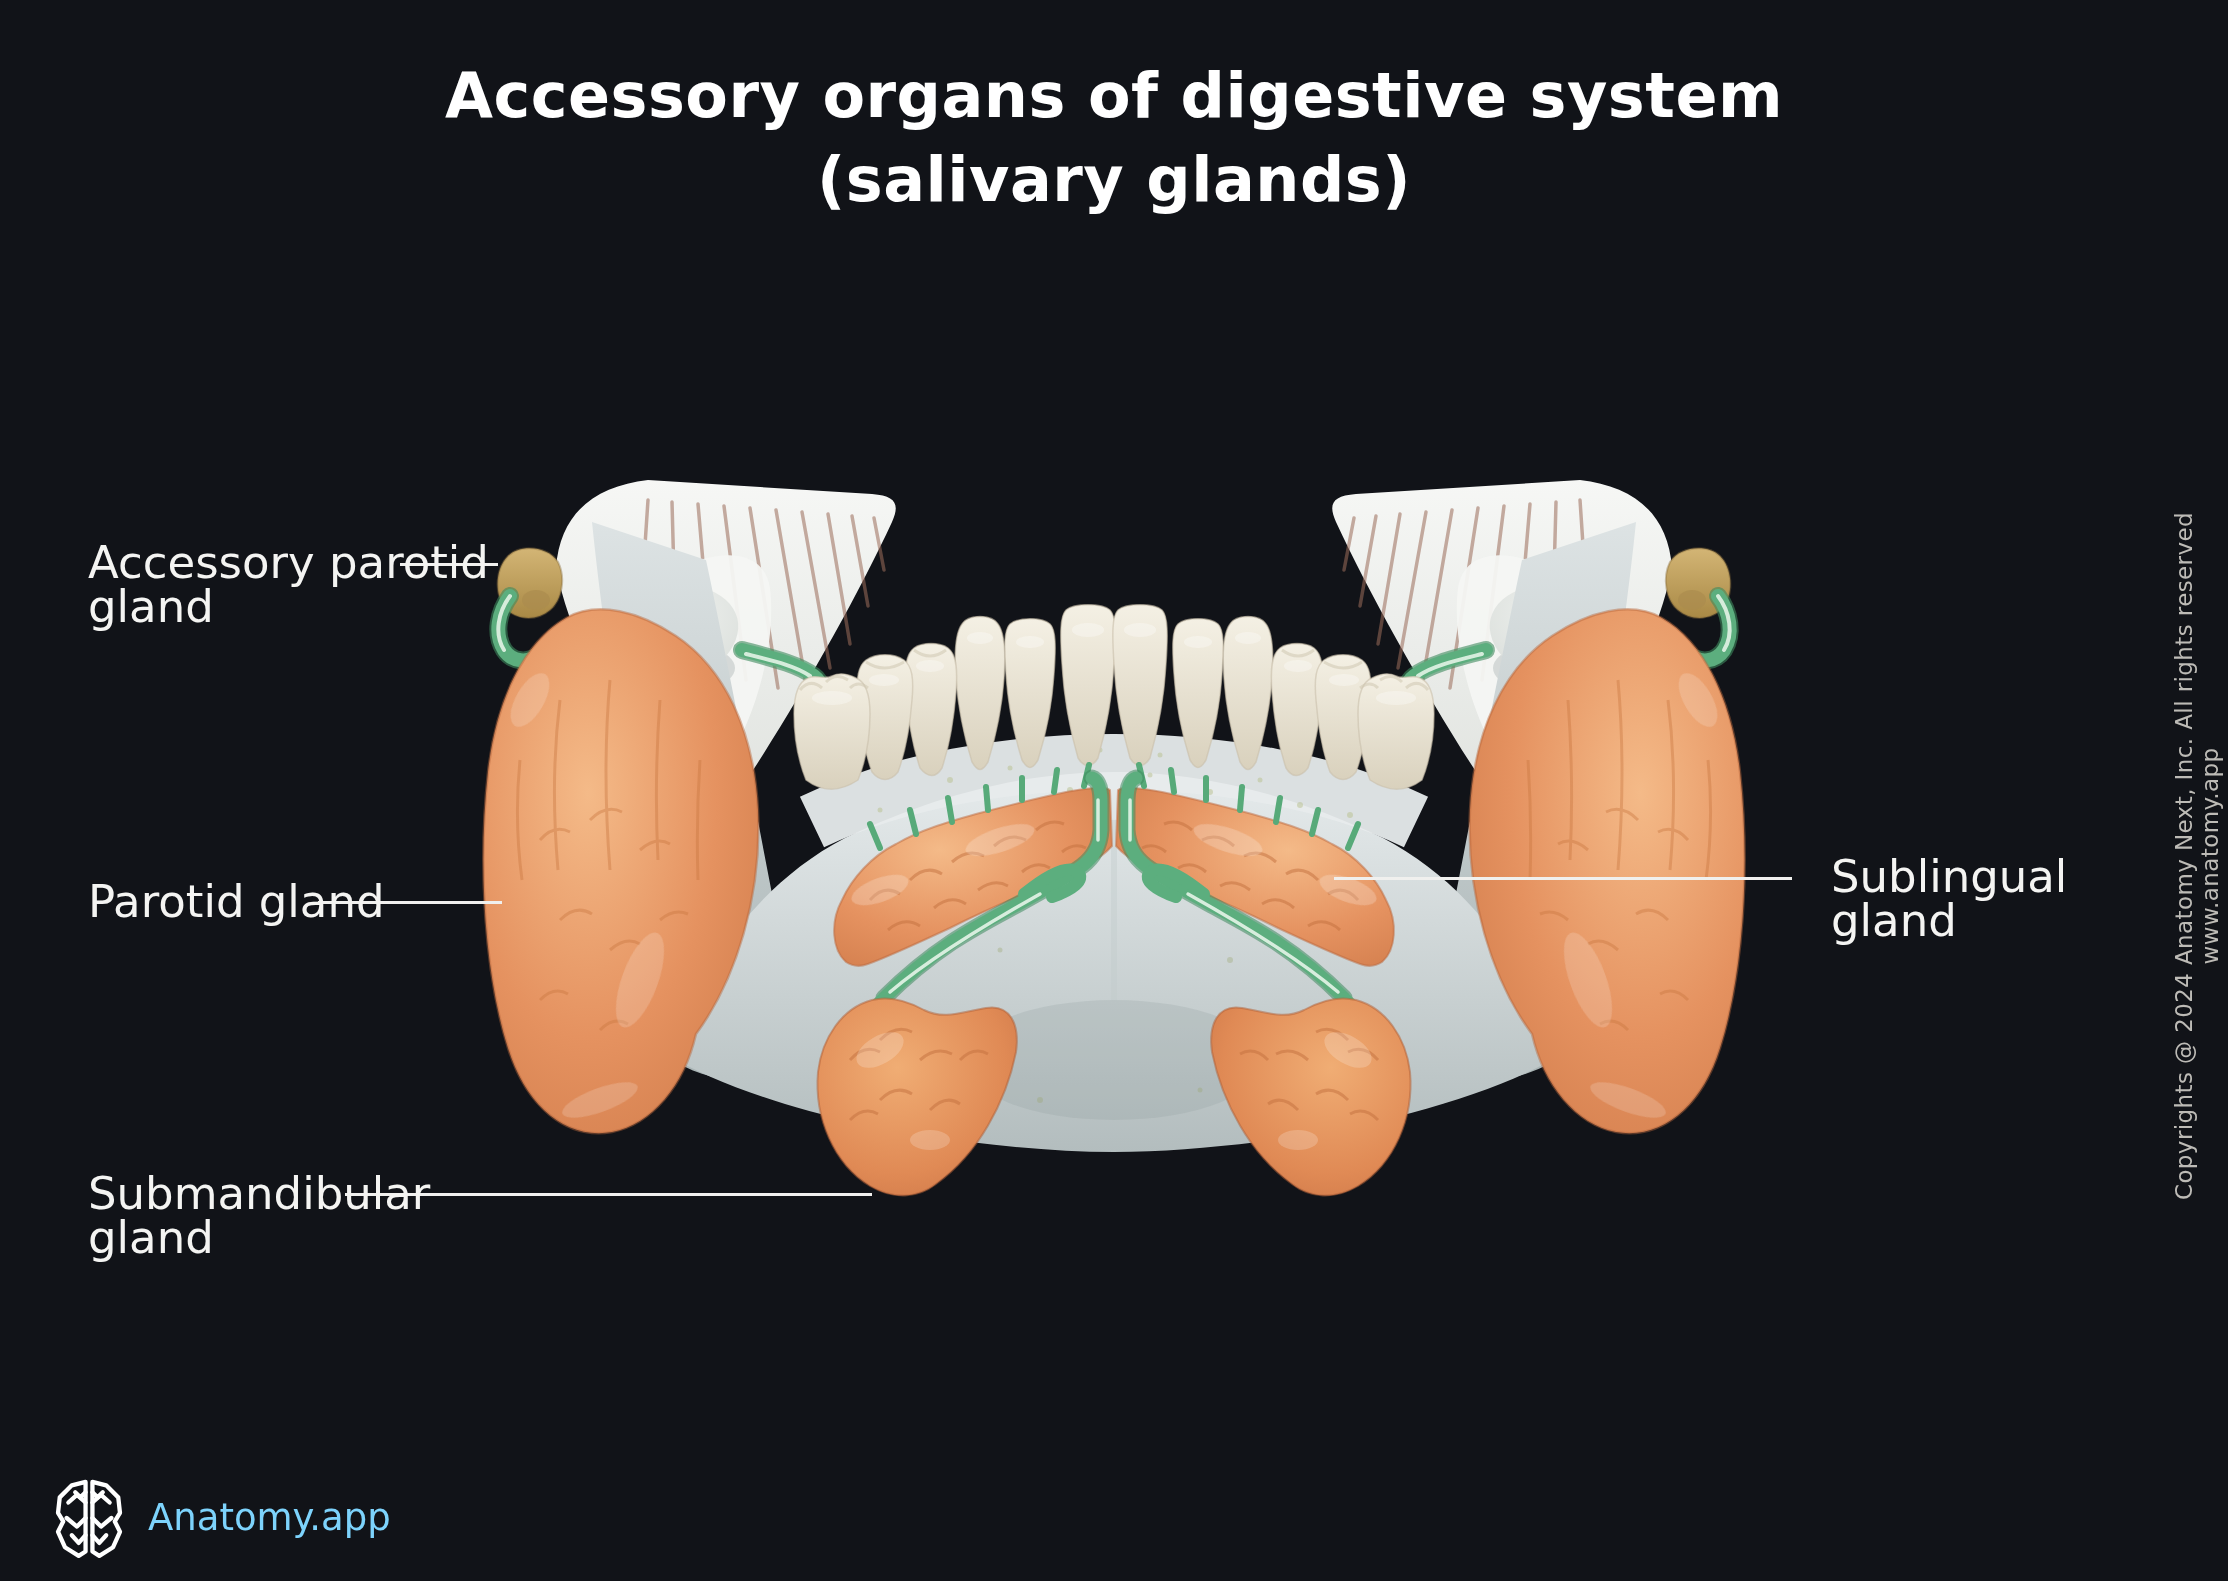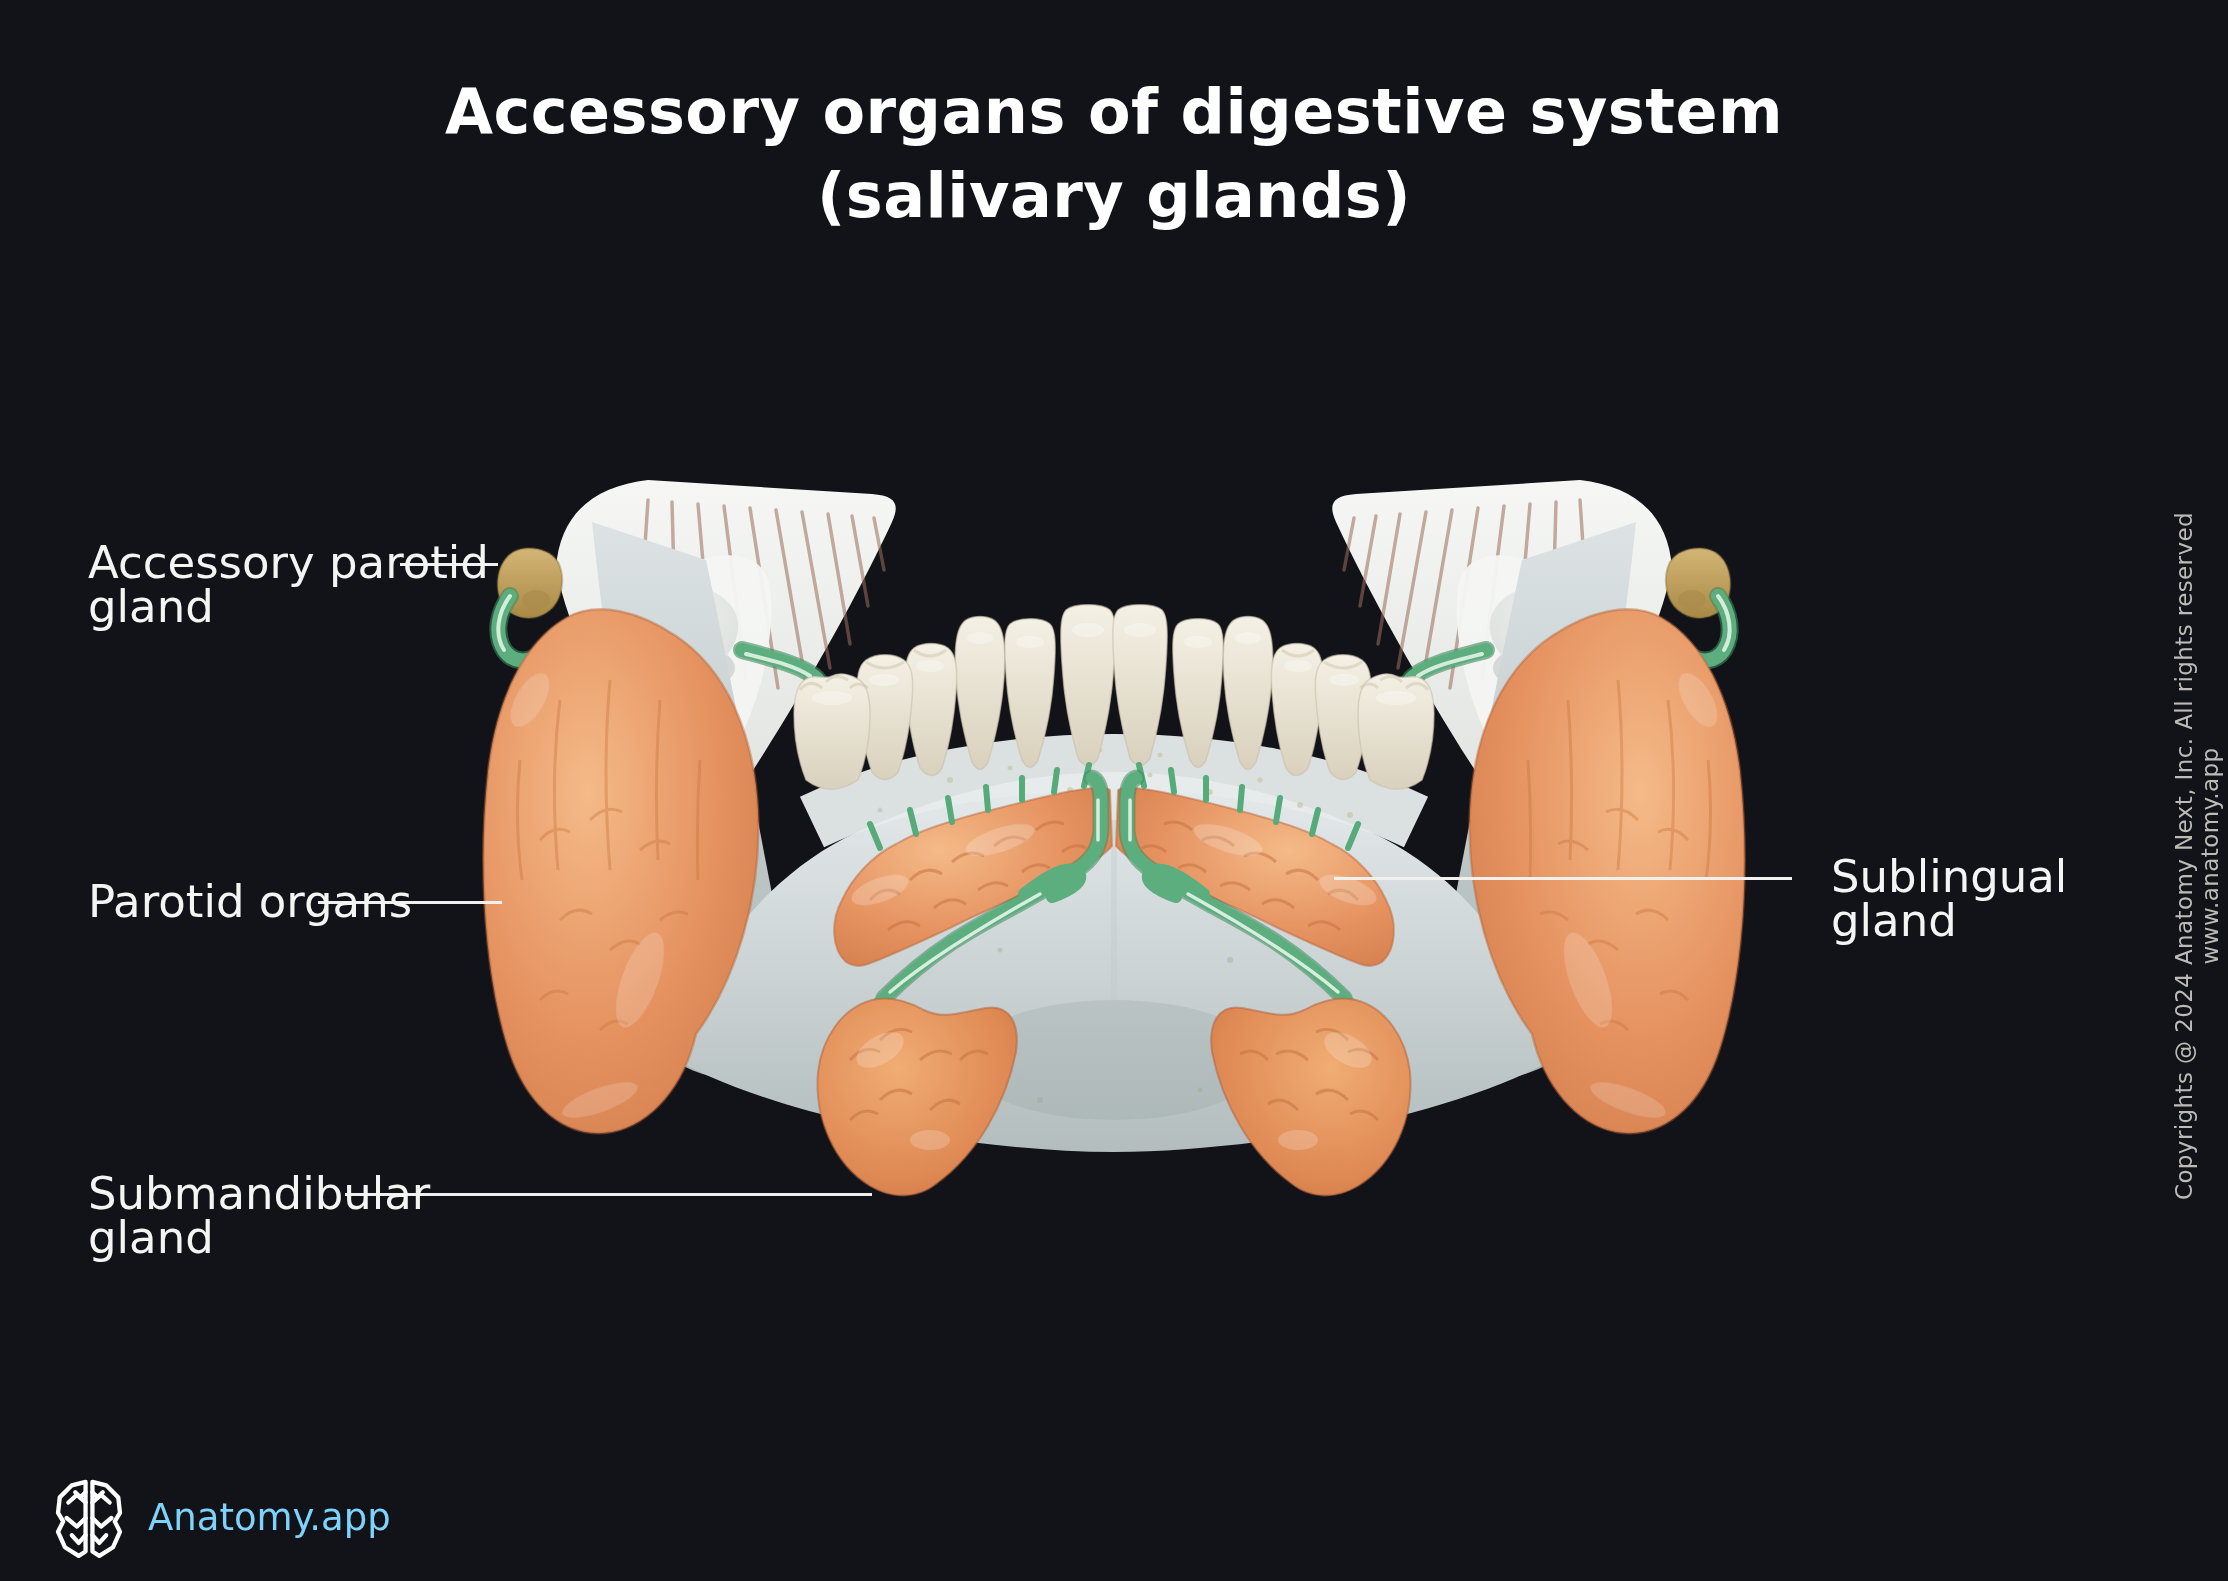--- a/index.html
+++ b/index.html
@@ -1,18 +1,18 @@
 <!DOCTYPE html>
 <html><head>
 <meta charset="utf-8">
 <style>
   html,body{margin:0;padding:0;background:#111318;}
   body{width:2228px;height:1581px;overflow:hidden;font-family:"DejaVu Sans",sans-serif;}
   .stage{position:absolute;left:0;top:0;width:2228px;height:1581px;background:#111318;}
-  .title{position:absolute;top:70px;left:0;width:2228px;text-align:center;color:#ffffff;
+  .title{position:absolute;top:54px;left:0;width:2228px;text-align:center;color:#ffffff;
          font-size:62px;line-height:84px;font-weight:bold;letter-spacing:.5px;}
   .scene{position:absolute;left:0;top:0;}
   .label{position:absolute;color:#f4f4f2;font-size:45px;line-height:44px;white-space:pre-line;}
   .leader{position:absolute;height:3px;background:#f0f0ee;}
   .brand{position:absolute;left:148px;top:1496px;font-size:37px;color:#7dd3fc;}
   .view-caption{position:absolute;left:0;top:1502px;width:2228px;text-align:center;
                 font-weight:bold;font-size:37px;color:#ffffff;}
   .copyright{position:absolute;left:2197px;top:846px;width:860px;margin-left:-430px;margin-top:-16px;
              transform:rotate(-90deg);text-align:center;font-size:23px;color:#bdbbb6;letter-spacing:.4px;}
   .logo{position:absolute;left:46px;top:1472px;width:86px;height:92px;}
@@ -232,21 +232,21 @@
     <div>(salivary glands)</div>
   </div>
 
   <div class="leader" style="left:400px;top:563px;width:98px;"></div>
   <div class="leader" style="left:318px;top:901px;width:184px;"></div>
   <div class="leader" style="left:345px;top:1193px;width:527px;"></div>
   <div class="leader" style="left:1334px;top:877px;width:458px;"></div>
 
   <div class="label" style="left:88px;top:541px;">Accessory parotid
 gland</div>
-  <div class="label" style="left:88px;top:880px;">Parotid organs</div>
+  <div class="label" style="left:88px;top:880px;">Parotid gland</div>
   <div class="label" style="left:88px;top:1172px;">Submandibular
 gland</div>
   <div class="label" style="left:1799px;top:855px;margin-left:32px;">Sublingual
 gland</div>
 
   <svg class="logo" viewBox="0 0 100 104" xmlns="http://www.w3.org/2000/svg" xmlns:xlink="http://www.w3.org/1999/xlink">
     <g id="brainHalf" fill="none" stroke="#ffffff" stroke-width="5" stroke-linejoin="round" stroke-linecap="round">
       <path d="M46,10 L30,14 L16,28 L14,46 L20,56 L14,68 L22,86 L38,96 L46,91 L46,10 Z"></path>
       <path d="M26,34 l10,-9 l10,9"></path>
       <path d="M24,52 l12,10 l10,-10"></path>

